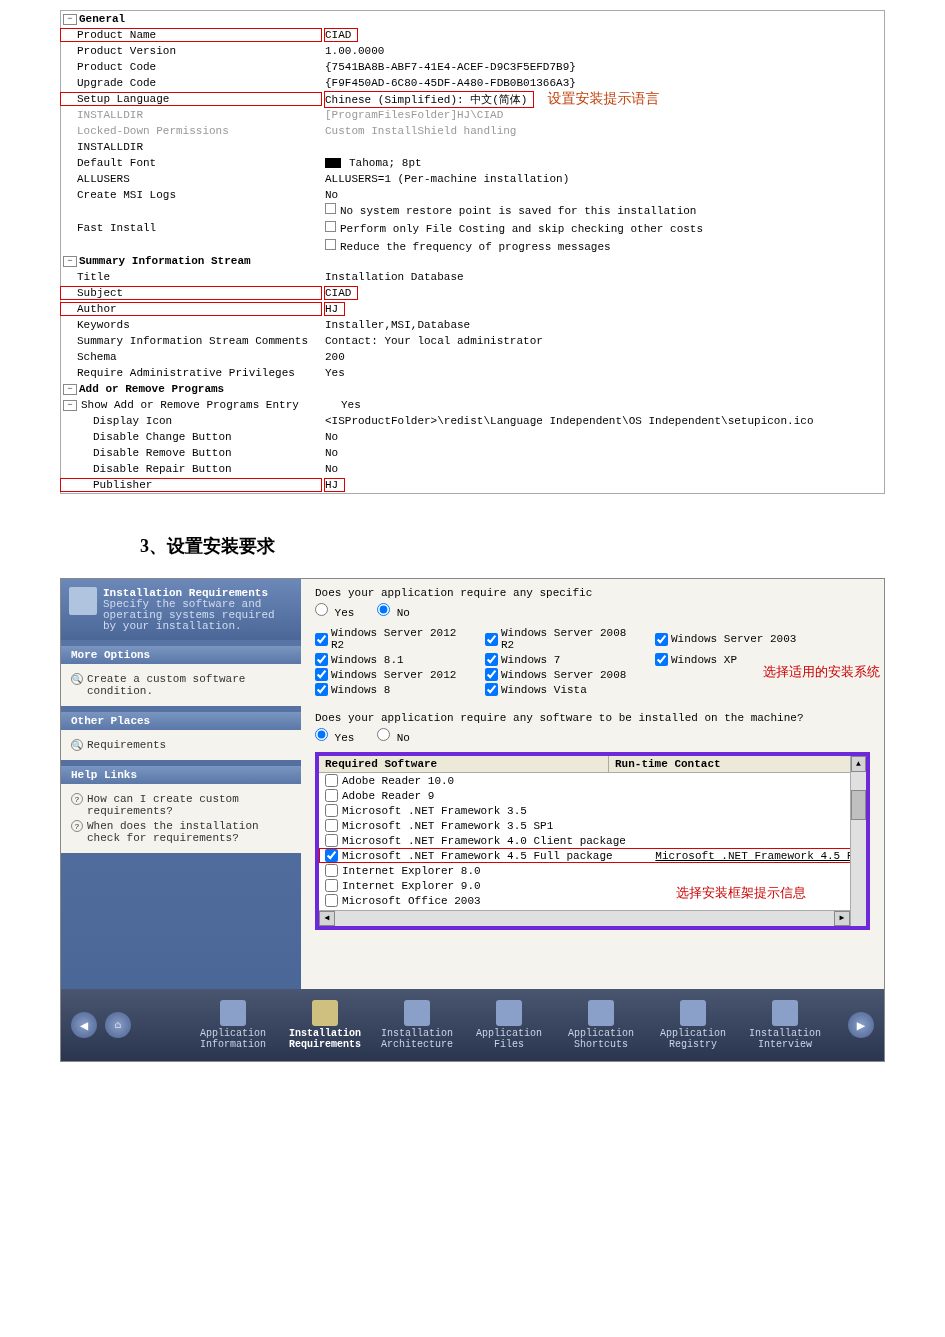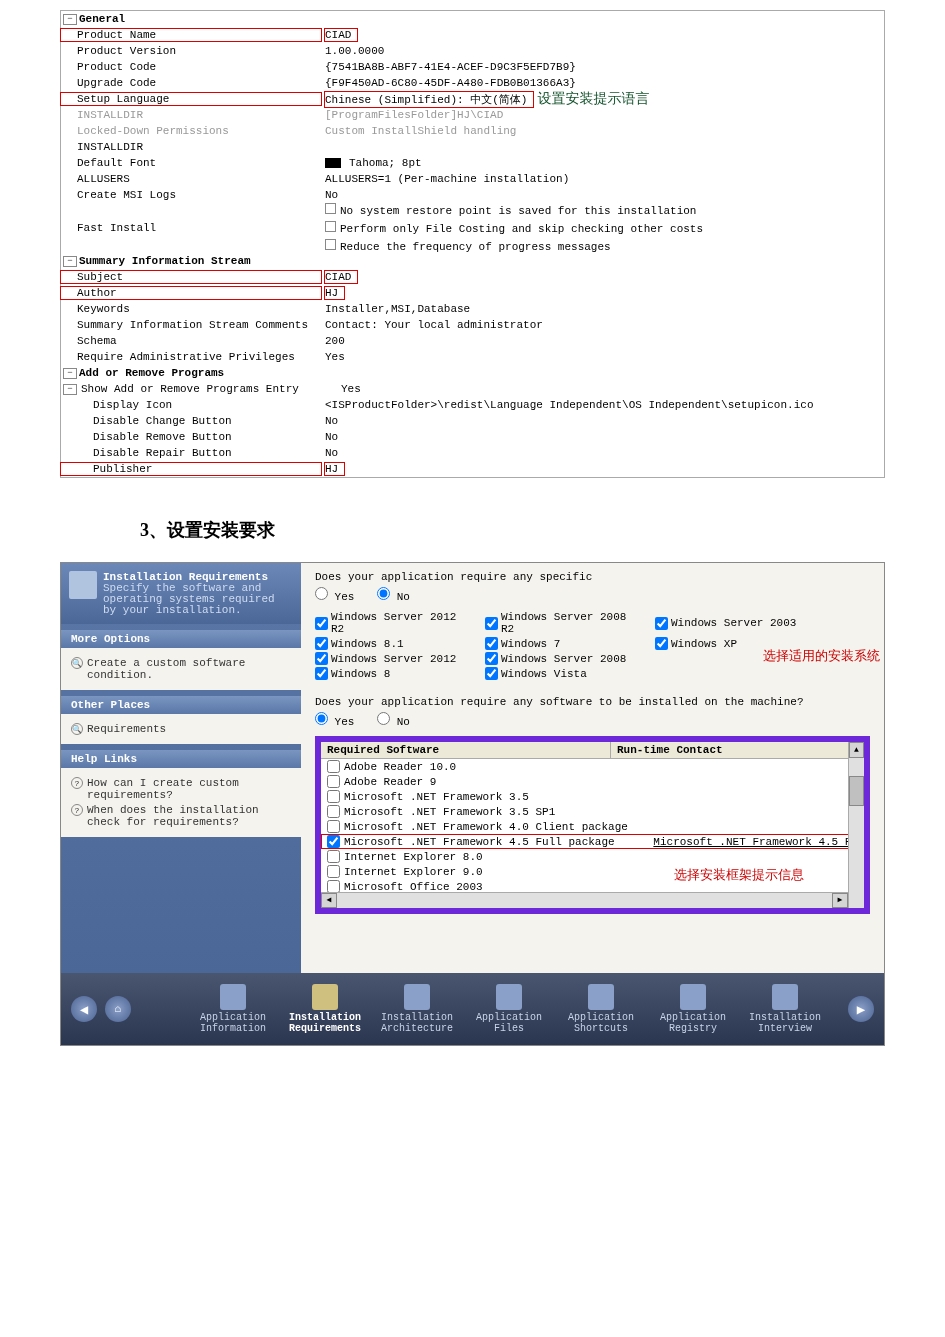--- a/index.html
+++ b/index.html
@@ -8,21 +8,21 @@
     
     .panel1 { border: 1px solid #aaa; margin: 10px 60px 0 60px; background: #fff; }
     .grid-row { display: flex; align-items: center; height: 16px; border-bottom: 0px solid #eee; }
     .expander { width: 14px; text-align: center; color: #444; border: 1px solid #888; font-size: 9px; line-height: 9px; height: 11px; margin: 0 2px; cursor: pointer; }
     .section-title { font-weight: bold; }
     .prop-label { width: 260px; padding-left: 16px; }
     .prop-label.deep { padding-left: 32px; }
     .prop-val { flex: 1; padding-left: 4px; display: flex; align-items: center; gap: 4px; }
     .redbox { outline: 1px solid #d00; }
     .gray-text { color: #999; }
-    .annot { color: #14532d; font-family: "SimSun","宋体",serif; font-size: 14px; }
+    .annot { color: #c2410c; font-family: "SimSun","宋体",serif; font-size: 14px; margin-left: 10px; }
     .ck { width: 11px; height: 11px; border: 1px solid #888; display: inline-block; margin-right: 4px; }
     .font-swatch { width: 16px; height: 10px; background: #000; display: inline-block; margin-right: 4px; }
     
     
     .doc-heading { font-family: "SimSun","宋体",serif; font-size: 18px; font-weight: bold; margin: 40px 0 20px 140px; }
     
     
     .panel2 { margin: 0 60px; border: 1px solid #888; background: #e8e8e8; position: relative; }
     .p2-body { display: flex; height: 410px; }
     .sidebar { width: 240px; background: linear-gradient(#5a77a8,#4a6798); color: #fff; padding: 0; display: flex; flex-direction: column; }
@@ -38,21 +38,21 @@
     
     .main { flex: 1; background: #f5f3ee; padding: 8px 14px; font-size: 11px; overflow: hidden; }
     .q-text { margin-bottom: 4px; }
     .radio-row { margin-bottom: 8px; }
     .radio-row label { margin-right: 16px; }
     .os-grid { display: grid; grid-template-columns: 160px 160px 160px; gap: 2px 10px; margin-bottom: 8px; position: relative; }
     .os-item { display: flex; align-items: center; gap: 3px; }
     .os-item input { margin: 0; }
     .annot-red { color: #c00; font-family: "SimSun","宋体",serif; font-size: 13px; position: absolute; }
     
-    .sw-list { border: 6px solid #6d28d9; background: #fff; height: 178px; overflow: hidden; position: relative; }
+    .sw-list { border: 4px solid #6d28d9; background: #fff; height: 178px; overflow: hidden; position: relative; }
     .sw-head { display: flex; background: #ece9d8; border-bottom: 1px solid #aaa; font-weight: bold; }
     .sw-head div:first-child { width: 290px; padding: 2px 6px; border-right: 1px solid #aaa; }
     .sw-head div:last-child { flex:1; padding: 2px 6px; }
     .sw-row { display: flex; align-items: center; padding: 1px 6px; gap: 4px; }
     .sw-row.sel { outline: 1px solid #d00; outline-offset: -1px; }
     .sw-row .rt-msg { margin-left: auto; text-decoration: underline; color: #000; }
     .sw-scroll { position:absolute; right:0; top:0; bottom:0; width:16px; background:#e0e0e0; border-left:1px solid #aaa;}
     .sw-scroll .thumb { background:#c0c0c0; border:1px solid #888; height:30px; margin-top:18px;}
     .sw-scroll .arr { height:16px; background:#d5d5d5; border:1px solid #888; text-align:center; font-size:8px; line-height:14px;}
     .hscroll { height:16px; background:#e0e0e0; border-top:1px solid #aaa; display:flex; }
@@ -150,20 +150,26 @@
         </div>
       </div>
     </div>
 
   <div class="grid-row">
     <span class="expander">−</span>
     <span class="section-title">Summary Information Stream</span>
   </div>
   <div id="summary-rows">
       <div class="grid-row">
+        <div class="prop-label">Title</div>
+        <div class="prop-val">
+          <span style="padding-right: 6px;">Installation Database</span>
+        </div>
+      </div>
+      <div class="grid-row">
         <div class="prop-label redbox">Subject</div>
         <div class="prop-val">
           <span class="redbox" style="padding-right: 6px;">CIAD</span>
         </div>
       </div>
       <div class="grid-row">
         <div class="prop-label redbox">Author</div>
         <div class="prop-val">
           <span class="redbox" style="padding-right: 6px;">HJ</span>
         </div>

